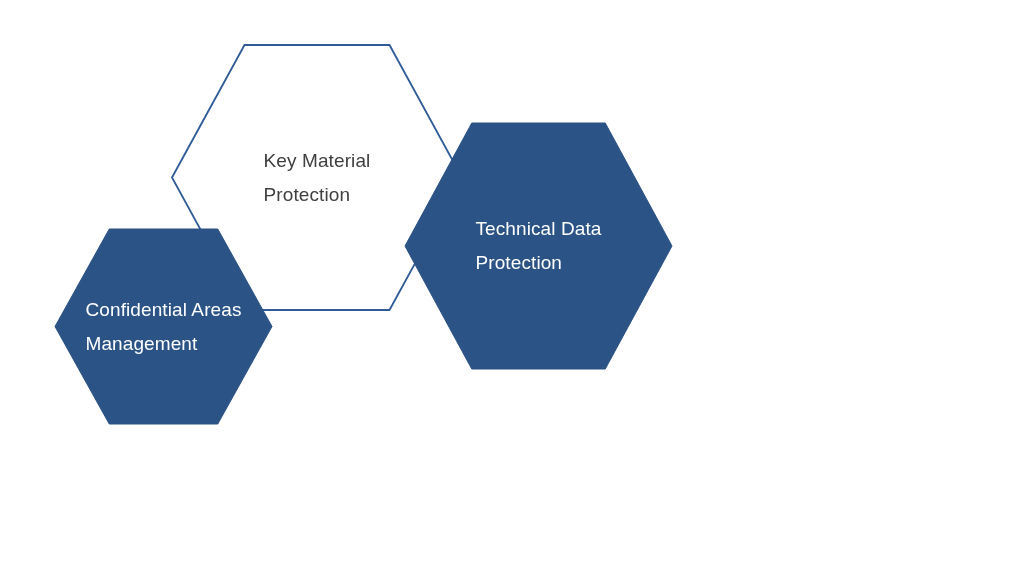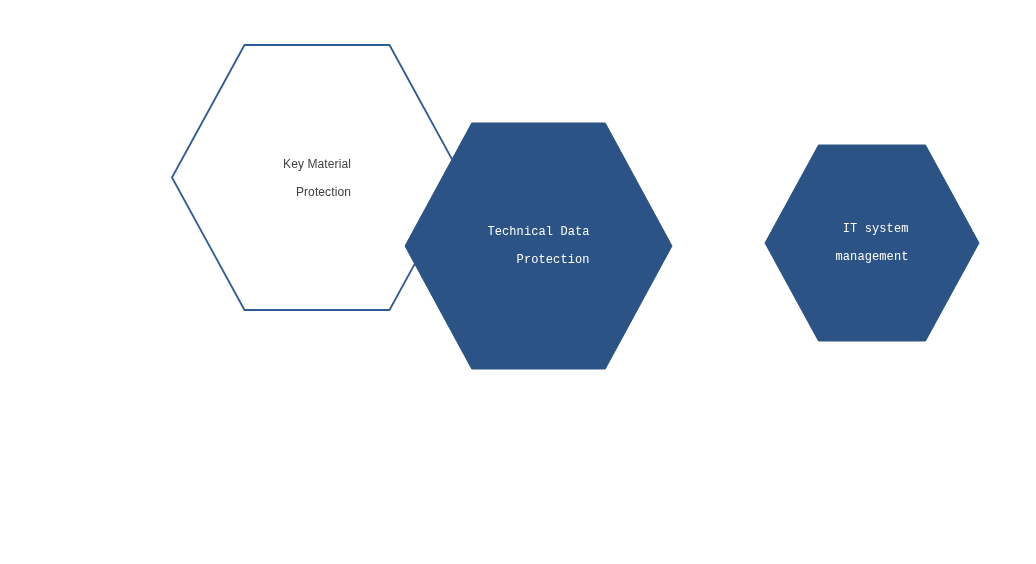--- a/index.html
+++ b/index.html
@@ -39,53 +39,53 @@
     fill: var(--fill-blue);
     stroke: var(--fill-blue);
     stroke-width: 1;
   }
   .hex-label {
     position: absolute;
     inset: 0;
     display: flex;
     align-items: center;
     justify-content: center;
-    text-align: right;
+    text-align: left;
     white-space: pre-line;
-    font-size: 12px;
-    line-height: 28px;
+    font-size: 19px;
+    line-height: 34px;
     letter-spacing: 0.1px;
   }
   .hex.outline .hex-label { color: var(--text-dark); }
-  .hex.filled  .hex-label { color: var(--text-light); font-family: Liberation Mono, monospace; }
+  .hex.filled  .hex-label { color: var(--text-light); }
 </style>
 </head>
 <body>
 
 <div class="canvas">
 
   <div class="hex outline" style="left:172px; top:45px; width:290px; height:265px;">
     <svg class="hex-shape" width="290" height="265" viewBox="0 0 290 265">
       <polygon points="0,132.5 72.5,0 217.5,0 290,132.5 217.5,265 72.5,265"></polygon>
     </svg>
     <div class="hex-label">Key Material
 Protection</div>
   </div>
 
 
+  <div class="hex filled" style="left:55px; top:229px; width:217px; height:195px;">
+    <svg class="hex-shape" width="217" height="195" viewBox="0 0 217 195">
+      <polygon points="0,97.5 54.25,0 162.75,0 217,97.5 162.75,195 54.25,195"></polygon>
+    </svg>
+    <div class="hex-label">Confidential Areas
+Management</div>
+  </div>
 
   <div class="hex filled" style="left:405px; top:123px; width:267px; height:246px;">
     <svg class="hex-shape" width="267" height="246" viewBox="0 0 267 246">
       <polygon points="0,123 66.75,0 200.25,0 267,123 200.25,246 66.75,246"></polygon>
     </svg>
     <div class="hex-label">Technical Data
 Protection</div>
   </div>
 
-  <div class="hex filled" style="left:765px; top:145px; width:214px; height:196px;">
-    <svg class="hex-shape" width="214" height="196" viewBox="0 0 214 196">
-      <polygon points="0,98 53.5,0 160.5,0 214,98 160.5,196 53.5,196"></polygon>
-    </svg>
-    <div class="hex-label">IT system
-management</div>
-  </div>
 
 </div>
 
 </body></html>

